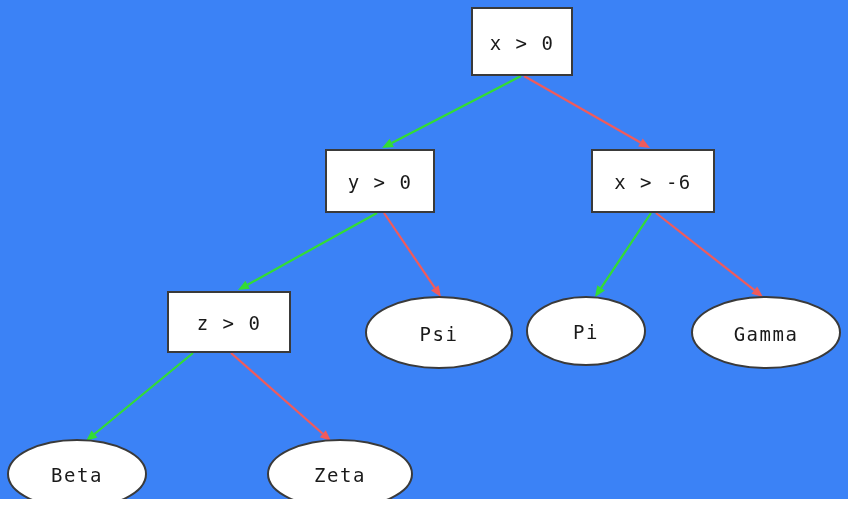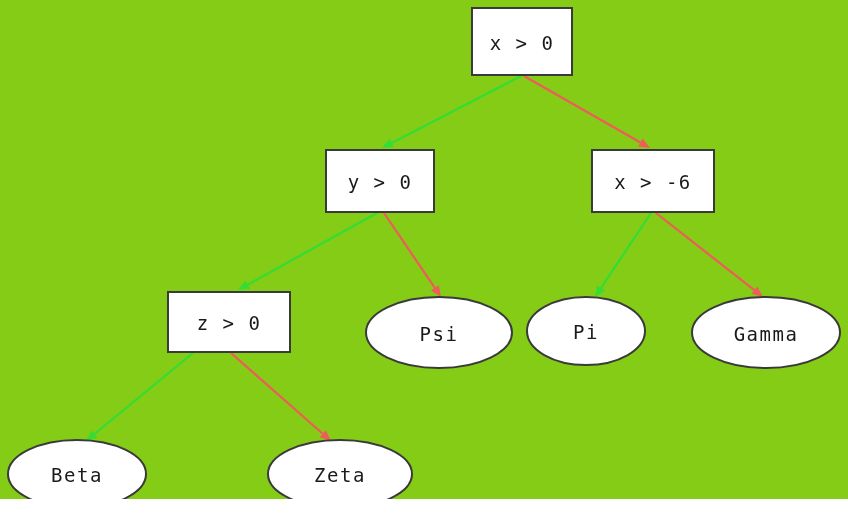--- a/index.html
+++ b/index.html
@@ -4,21 +4,21 @@
 <style>
   html, body {
     margin: 0;
     padding: 0;
     background: #ffffff;
   }
   #canvas {
     position: relative;
     width: 848px;
     height: 499px;
-    background: #84cc16;
+    background: #3b82f6;
     overflow: hidden;
     font-family: "DejaVu Sans Mono", "Liberation Mono", monospace;
   }
   #tree-svg {
     position: absolute;
     top: 0;
     left: 0;
     width: 848px;
     height: 516px;
   }

